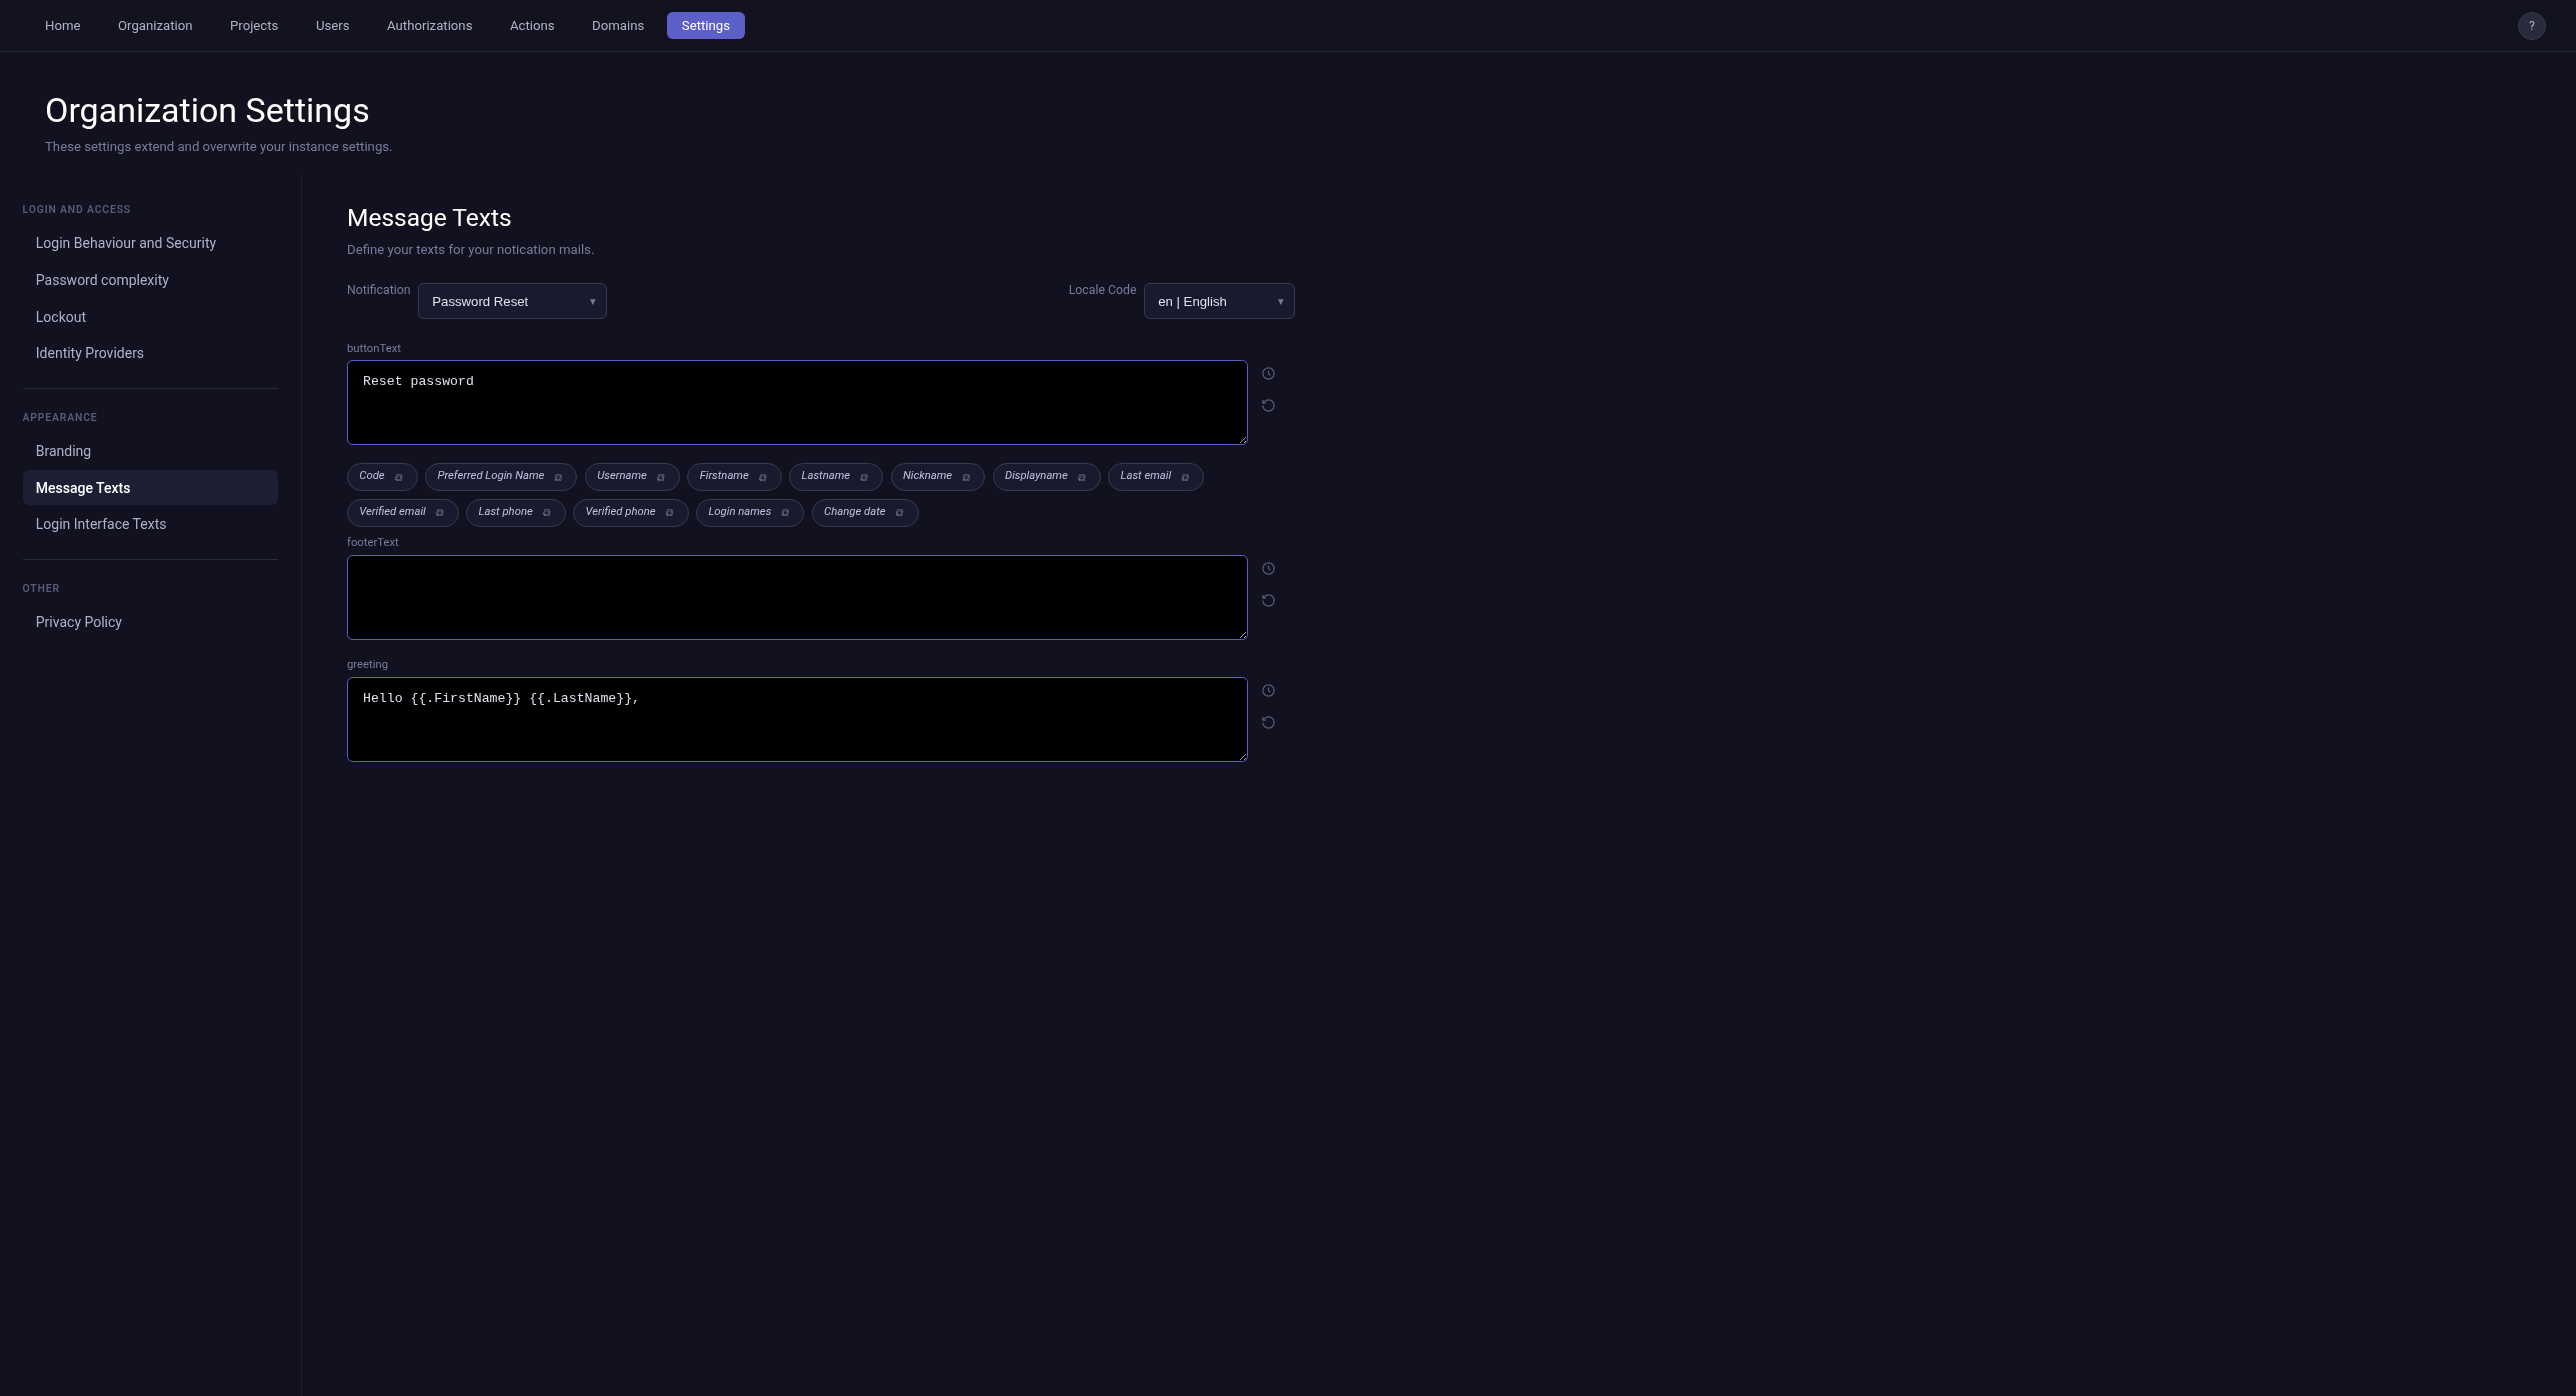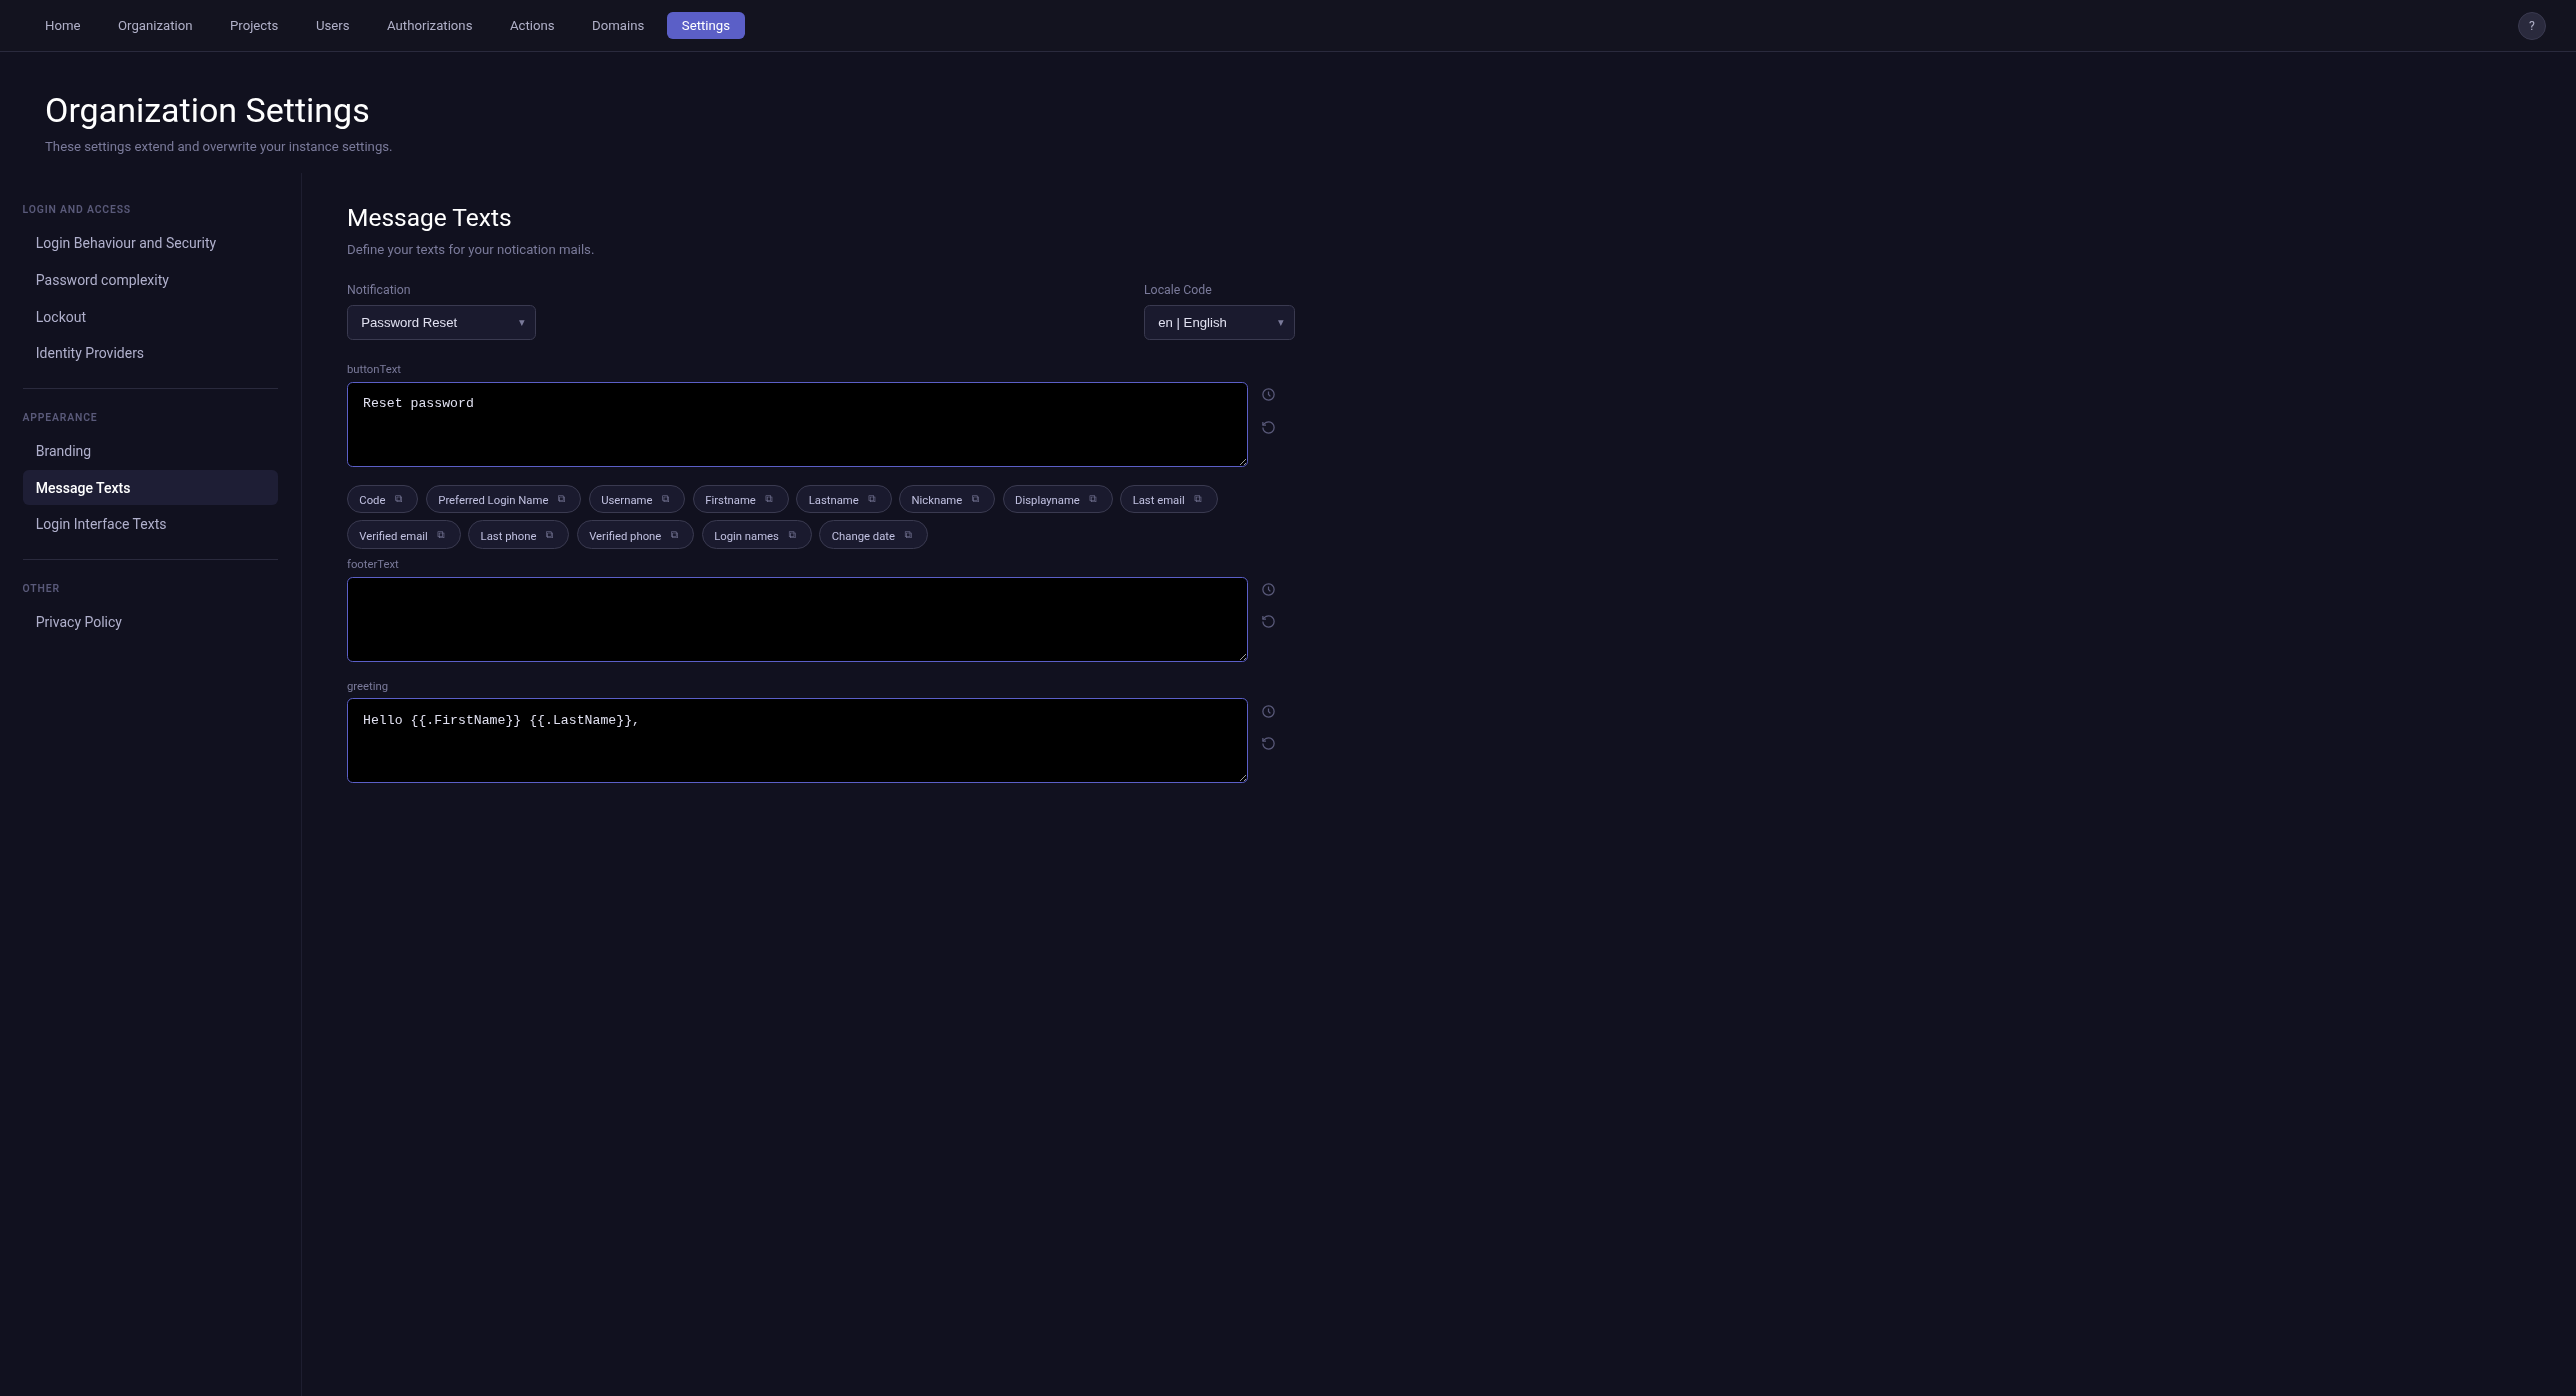--- a/index.html
+++ b/index.html
@@ -132,21 +132,21 @@
 
     
     .form-row {
       display: flex;
       gap: 22.6px;
       margin-bottom: 22.6px;
       align-items: flex-start;
     }
     .form-group {
       display: flex;
-      flex-direction: column;
+      flex-direction: row;
       gap: 7.5px;
     }
     .form-label {
       font-size: 12.3px;
       color: #7a7a9a;
     }
 
     
     .select-wrapper {
       position: relative;
@@ -217,29 +217,30 @@
 
     
     .chip-row {
       display: flex;
       flex-wrap: wrap;
       gap: 7.5px;
       margin-bottom: 9.4px;
     }
     .chip {
       display: inline-flex;
-      align-items: flex-end;
+      align-items: flex-start;
       gap: 5.7px;
       padding: 4.7px 11.3px;
       border-radius: 19px;
       background: #1a1a2e;
       border: 0.9px solid #3a3a50;
       color: #c0c0e0;
       font-size: 11.3px;
       cursor: default;
+      font-style: italic;
     }
     .chip-copy {
       cursor: pointer;
       color: #7a7a9a;
       font-size: 10.4px;
       padding: 1.9px 3.8px;
       border-radius: 2.8px;
     }
   </style>
 </head>

